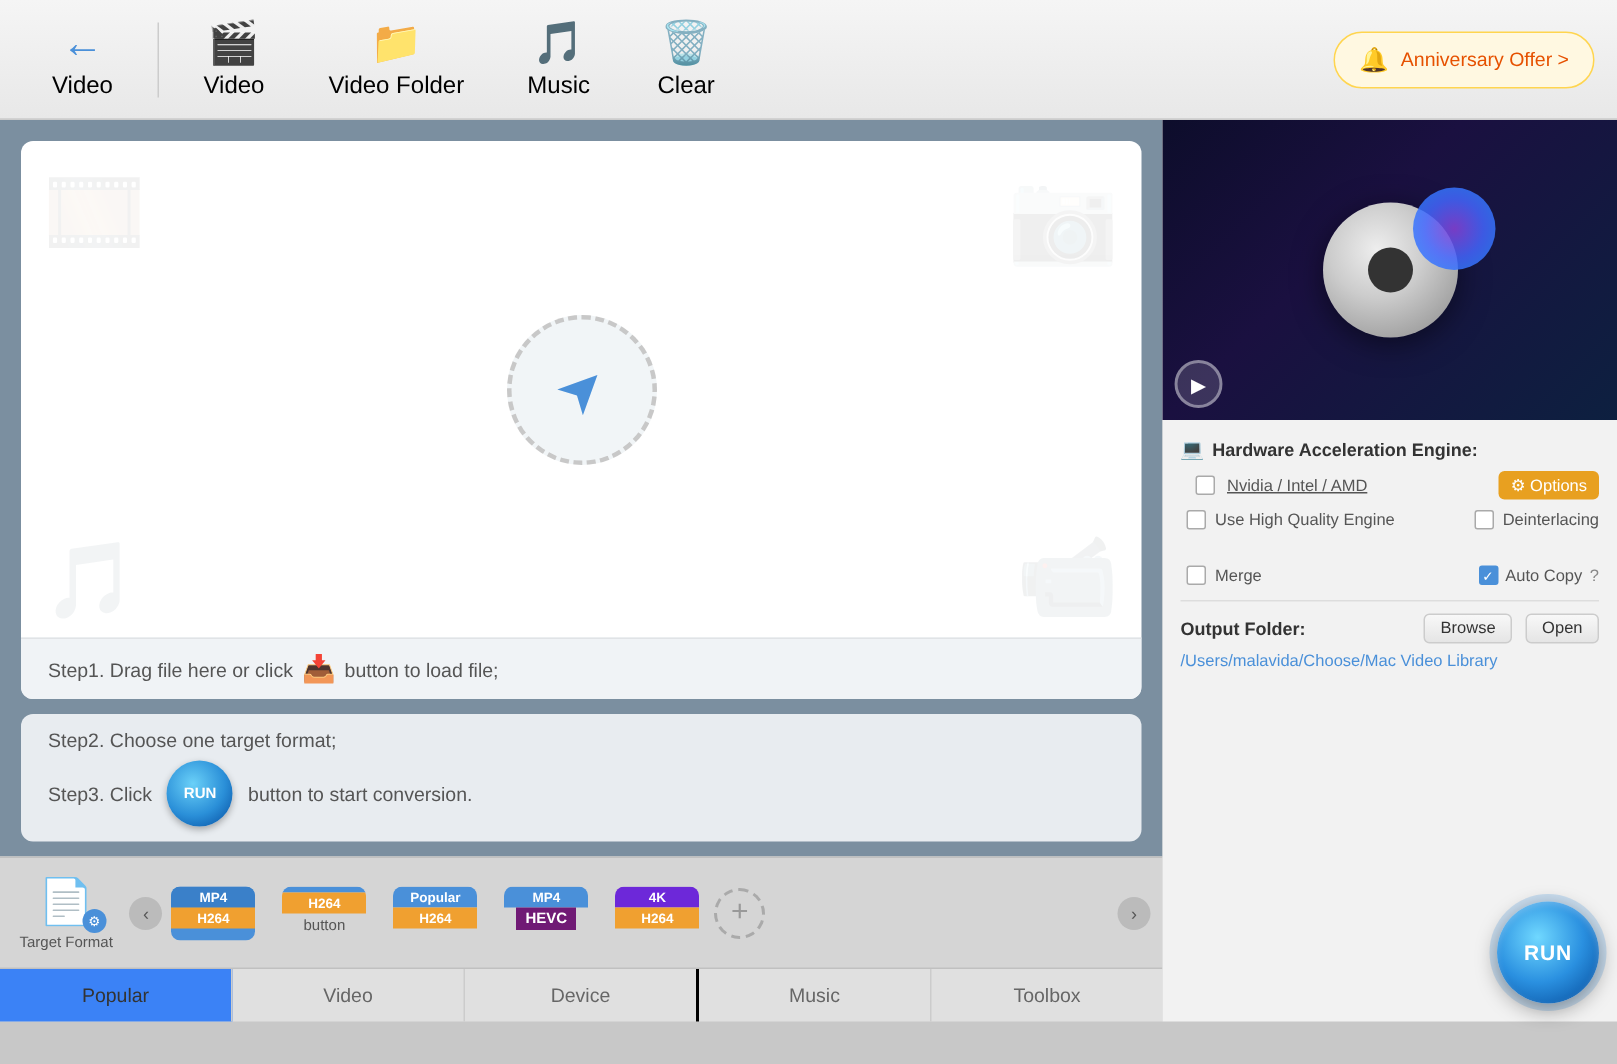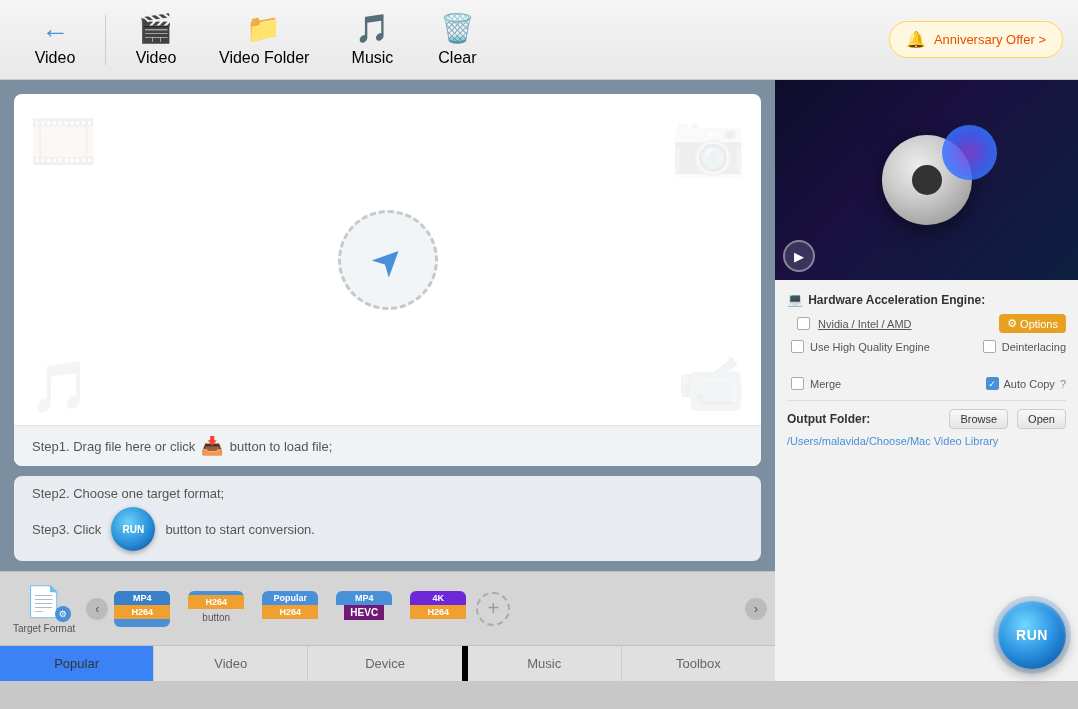--- a/index.html
+++ b/index.html
@@ -208,21 +208,21 @@
         <div style="width:22px; height:22px; border-radius:50%; background:#bbb; display:flex; align-items:center; justify-content:center; cursor:pointer; font-size:12px; color:#555; margin-left:auto;">›</div>
       </div>
 
       <div style="height:36px; background:#e0e0e0; display:flex; border-top:1px solid #c0c0c0;">
         <div style="flex:1; display:flex; align-items:center; justify-content:center; font-size:13px; background:#3b82f6; color:#333; font-weight:500; border-right:1px solid #ccc; cursor:pointer;">
           <span>Popular</span>
         </div>
         <div style="flex:1; display:flex; align-items:center; justify-content:center; font-size:13px; color:#666; border-right:1px solid #ccc; cursor:pointer;">
           <span>Video</span>
         </div>
-        <div style="flex:1; display:flex; align-items:center; justify-content:center; font-size:13px; color:#666; border-right:6px solid #000000; cursor:pointer;">
+        <div style="flex:1; display:flex; align-items:center; justify-content:center; font-size:13px; color:#666; border-right:2px solid #000000; cursor:pointer;">
           <span>Device</span>
         </div>
         <div style="flex:1; display:flex; align-items:center; justify-content:center; font-size:13px; color:#666; border-right:1px solid #ccc; cursor:pointer;">
           <span>Music</span>
         </div>
         <div style="flex:1; display:flex; align-items:center; justify-content:center; font-size:13px; color:#666; cursor:pointer;">
           <span>Toolbox</span>
         </div>
       </div>
 

